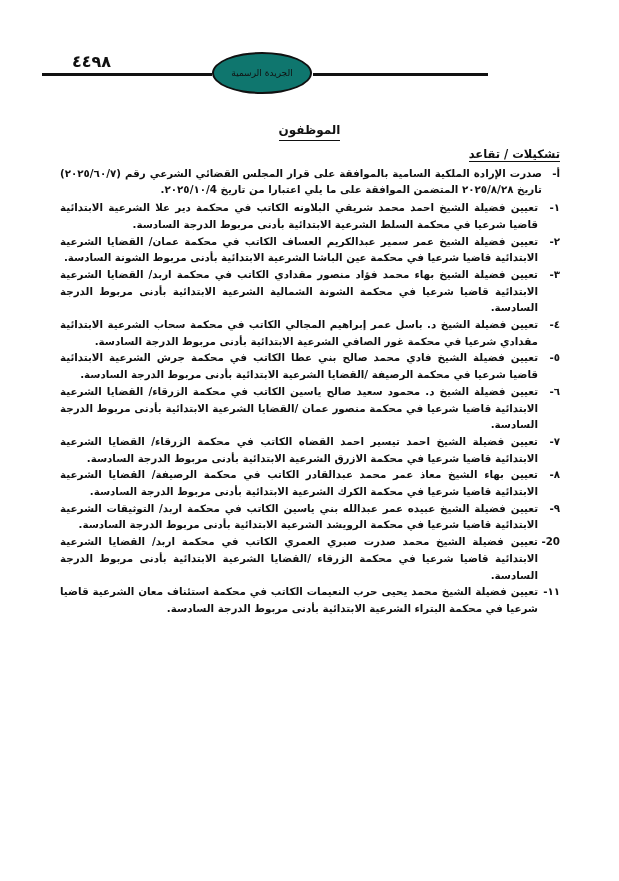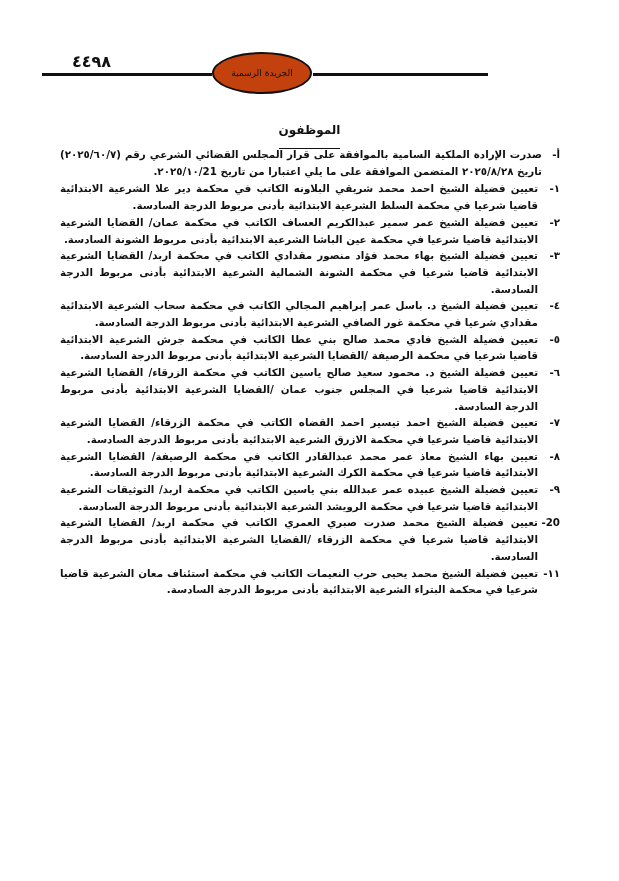--- a/index.html
+++ b/index.html
@@ -6,24 +6,24 @@
   body { width:619px; height:881px; position:relative; overflow:hidden;
          font-family:"DejaVu Sans", sans-serif; color:#111; }
   .page-number { position:absolute; left:72px; top:52px; font-size:16px; font-weight:bold;
                  letter-spacing:1px; font-family:"DejaVu Sans", sans-serif; }
   .rule { position:absolute; top:73px; height:3px; background:#111; }
   .rule.left { left:42px; width:170px; }
   .rule.right { left:313px; width:175px; }
   .oval { position:absolute; left:212px; top:52px; width:100px; height:42px;
           border:2px solid #111; border-radius:50%; box-sizing:border-box;
           display:flex; align-items:center; justify-content:center;
-          font-size:9px; direction:rtl; background:#c2410c; }
+          font-size:9px; direction:rtl; background:#0f766e; }
   .section-title { position:absolute; left:0; width:619px; top:123px; text-align:center;
                    direction:rtl; font-size:12px; font-weight:bold; }
-  .section-title span { border-bottom:1.5px solid #111; padding-bottom:11px; }
+  .section-title span { border-bottom:1.5px solid #111; padding-bottom:3px; }
   .content { position:absolute; left:60px; width:500px; top:146px; direction:rtl;
              font-size:10.3px; font-weight:bold; line-height:16.7px; text-align:justify; }
   .subsection { font-size:11.5px; margin-bottom:2px; }
   .subsection span { border-bottom:1.5px solid #111; }
   .intro { display:flex; margin-bottom:1px; }
   .intro .marker { width:18px; flex:none; }
   .intro .txt { flex:1; text-align-last:right; }
   .item { display:flex; margin-top:0px; }
   .item .num { width:22px; flex:none; }
   .item .txt { flex:1; }
@@ -38,23 +38,26 @@
     <span>الجريدة الرسمية</span>
   </div>
   <div class="rule right"></div>
 </div>
 
 <div class="section-title">
   <span>الموظفون</span>
 </div>
 
 <div class="content">
+  <div class="subsection">
+    <span>تشكيلات / تقاعد</span>
+  </div>
   <div class="intro">
     <span class="marker">أ-</span>
-    <span class="txt">صدرت الإرادة الملكية السامية بالموافقة على قرار المجلس القضائي الشرعي رقم (٢٠٢٥/٦٠/٧) تاريخ ٢٠٢٥/٨/٢٨ المتضمن الموافقة على ما يلي اعتبارا من تاريخ ٢٠٢٥/١٠/21.</span>
+    <span class="txt">صدرت الإرادة الملكية السامية بالموافقة على قرار المجلس القضائي الشرعي رقم (٢٠٢٥/٦٠/٧) تاريخ ٢٠٢٥/٨/٢٨ المتضمن الموافقة على ما يلي اعتبارا من تاريخ ٢٠٢٥/١٠/4.</span>
   </div>
   <div id="items">
     <div class="item">
         <span class="num">١-</span>
         <span class="txt">تعيين فضيلة الشيخ احمد محمد شريقي البلاونه الكاتب في محكمة دير علا الشرعية الابتدائية قاضيا شرعيا في محكمة السلط الشرعية الابتدائية بأدنى مربوط الدرجة السادسة.</span>
       </div>
     <div class="item">
         <span class="num">٢-</span>
         <span class="txt">تعيين فضيلة الشيخ عمر سمير عبدالكريم العساف الكاتب في محكمة عمان/ القضايا الشرعية الابتدائية قاضيا شرعيا في محكمة عين الباشا الشرعية الابتدائية بأدنى مربوط الشونة السادسة.</span>
       </div>
@@ -65,21 +68,21 @@
     <div class="item">
         <span class="num">٤-</span>
         <span class="txt">تعيين فضيلة الشيخ د. باسل عمر إبراهيم المجالي الكاتب في محكمة سحاب الشرعية الابتدائية مقدادي شرعيا في محكمة غور الصافي الشرعية الابتدائية بأدنى مربوط الدرجة السادسة.</span>
       </div>
     <div class="item">
         <span class="num">٥-</span>
         <span class="txt">تعيين فضيلة الشيخ فادي محمد صالح بني عطا الكاتب في محكمة جرش الشرعية الابتدائية قاضيا شرعيا في محكمة الرصيفة /القضايا الشرعية الابتدائية بأدنى مربوط الدرجة السادسة.</span>
       </div>
     <div class="item">
         <span class="num">٦-</span>
-        <span class="txt">تعيين فضيلة الشيخ د. محمود سعيد صالح ياسين الكاتب في محكمة الزرقاء/ القضايا الشرعية الابتدائية قاضيا شرعيا في المجلس جنوب عمان /القضايا الشرعية الابتدائية بأدنى مربوط الدرجة السادسة.</span>
+        <span class="txt">تعيين فضيلة الشيخ د. محمود سعيد صالح ياسين الكاتب في محكمة الزرقاء/ القضايا الشرعية الابتدائية قاضيا شرعيا في محكمة منصور عمان /القضايا الشرعية الابتدائية بأدنى مربوط الدرجة السادسة.</span>
       </div>
     <div class="item">
         <span class="num">٧-</span>
         <span class="txt">تعيين فضيلة الشيخ احمد تيسير احمد القضاه الكاتب في محكمة الزرقاء/ القضايا الشرعية الابتدائية قاضيا شرعيا في محكمة الازرق الشرعية الابتدائية بأدنى مربوط الدرجة السادسة.</span>
       </div>
     <div class="item">
         <span class="num">٨-</span>
         <span class="txt">تعيين بهاء الشيخ معاذ عمر محمد عبدالقادر الكاتب في محكمة الرصيفة/ القضايا الشرعية الابتدائية قاضيا شرعيا في محكمة الكرك الشرعية الابتدائية بأدنى مربوط الدرجة السادسة.</span>
       </div>
     <div class="item">

